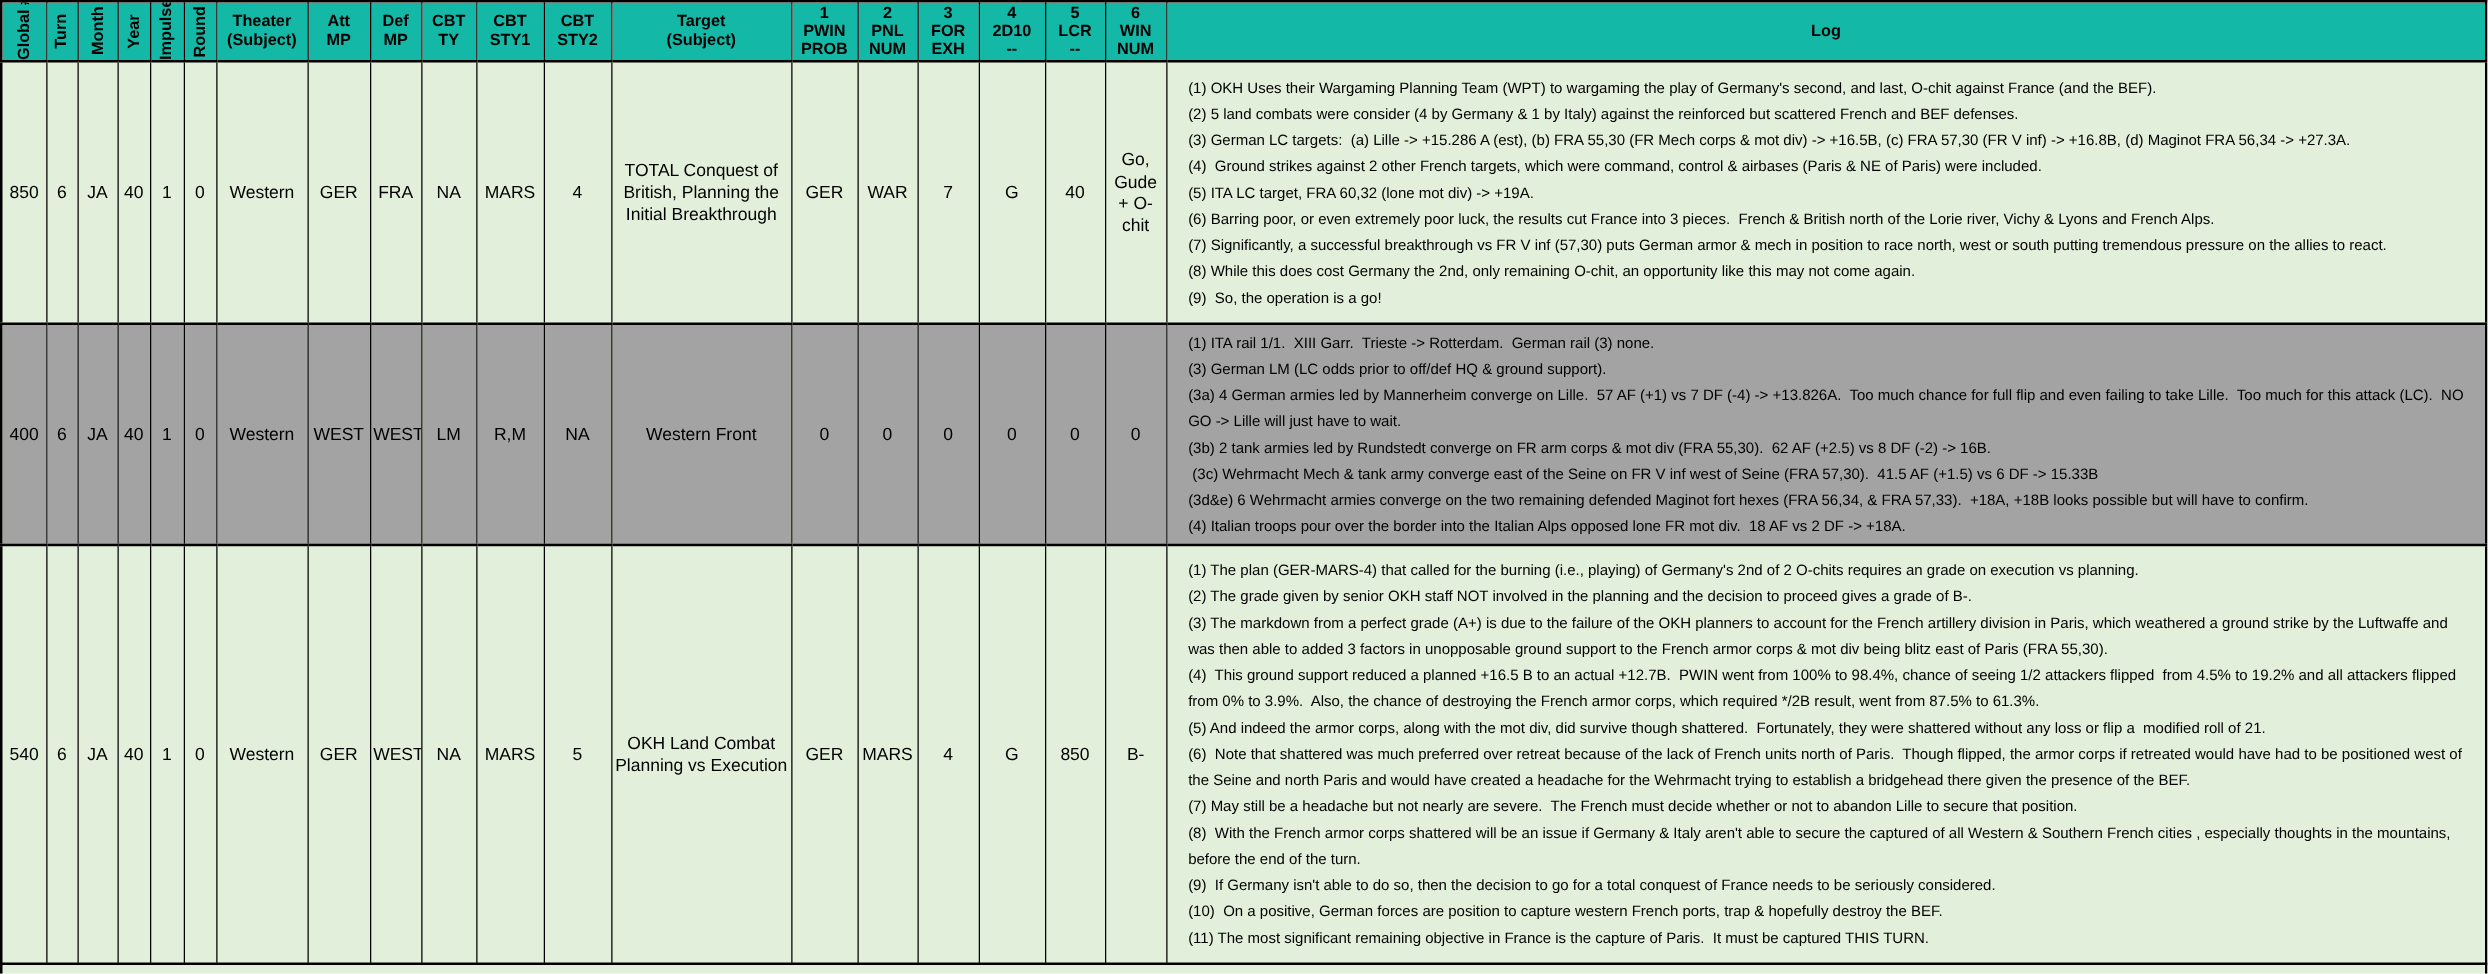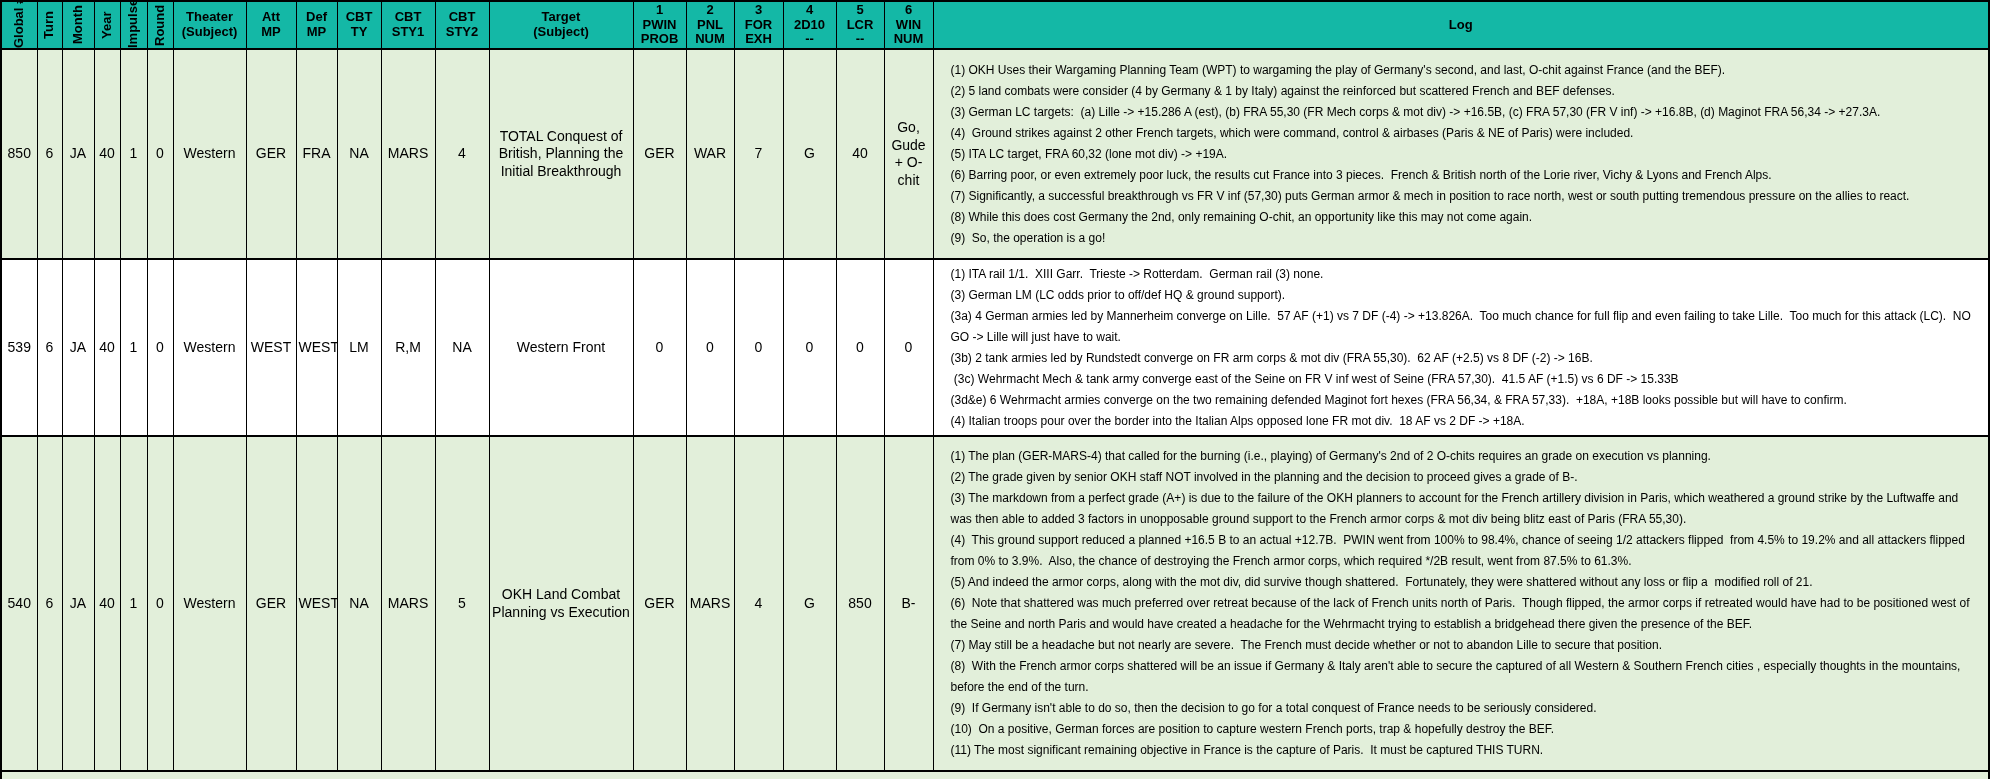--- a/index.html
+++ b/index.html
@@ -4,21 +4,21 @@
 <style>
   html,body{margin:0;padding:0;background:#ffffff;}
   body{font-family:"Liberation Sans",sans-serif;color:#000;}
   .sheet{width:1990px;}
   table.grid{border-collapse:collapse;table-layout:fixed;width:1990px;background:#e2efda;}
   th,td{border:1px solid #000;overflow:hidden;padding:1px 2px;vertical-align:middle;}
   thead th{background:#14b8a6;font-weight:bold;font-size:13px;line-height:1.12;text-align:center;white-space:pre-line;border-bottom:2px solid #000;}
   th.vcell{padding:0;}
   .vert{writing-mode:vertical-rl;transform:rotate(180deg);margin:0 auto;font-weight:bold;font-size:13px;white-space:nowrap;height:46px;}
   tr.shade-light td{background:#e2efda;}
-  tr.shade-medium td{background:#ffffff;}
+  tr.shade-medium td{background:#a3a3a3;}
   td.c{ text-align:center;font-size:14px;line-height:1.25;}
   td.log{text-align:left;font-size:12px;line-height:21px;white-space:pre-wrap;padding:3px 17px;vertical-align:middle;}
   tr.rowsep td{border-top:2px solid #000;}
   table.grid{border:2px solid #000;}
   .sliver{height:7px;background:#e2efda;border-left:2px solid #000;border-right:2px solid #000;}
 </style>
 </head>
 <body>
 
 <div class="sheet">
@@ -113,21 +113,21 @@
 (2) 5 land combats were consider (4 by Germany &amp; 1 by Italy) against the reinforced but scattered French and BEF defenses.
 (3) German LC targets:  (a) Lille -&gt; +15.286 A (est), (b) FRA 55,30 (FR Mech corps &amp; mot div) -&gt; +16.5B, (c) FRA 57,30 (FR V inf) -&gt; +16.8B, (d) Maginot FRA 56,34 -&gt; +27.3A.
 (4)  Ground strikes against 2 other French targets, which were command, control &amp; airbases (Paris &amp; NE of Paris) were included.
 (5) ITA LC target, FRA 60,32 (lone mot div) -&gt; +19A.
 (6) Barring poor, or even extremely poor luck, the results cut France into 3 pieces.  French &amp; British north of the Lorie river, Vichy &amp; Lyons and French Alps.
 (7) Significantly, a successful breakthrough vs FR V inf (57,30) puts German armor &amp; mech in position to race north, west or south putting tremendous pressure on the allies to react.
 (8) While this does cost Germany the 2nd, only remaining O-chit, an opportunity like this may not come again.
 (9)  So, the operation is a go!</td>
     </tr>
     <tr class="shade-medium rowsep" style="height:177px">
-      <td class="c">539</td>
+      <td class="c">400</td>
       <td class="c">6</td>
       <td class="c">JA</td>
       <td class="c">40</td>
       <td class="c">1</td>
       <td class="c">0</td>
       <td class="c">Western</td>
       <td class="c">WEST</td>
       <td class="c">WEST</td>
       <td class="c">LM</td>
       <td class="c">R,M</td>

